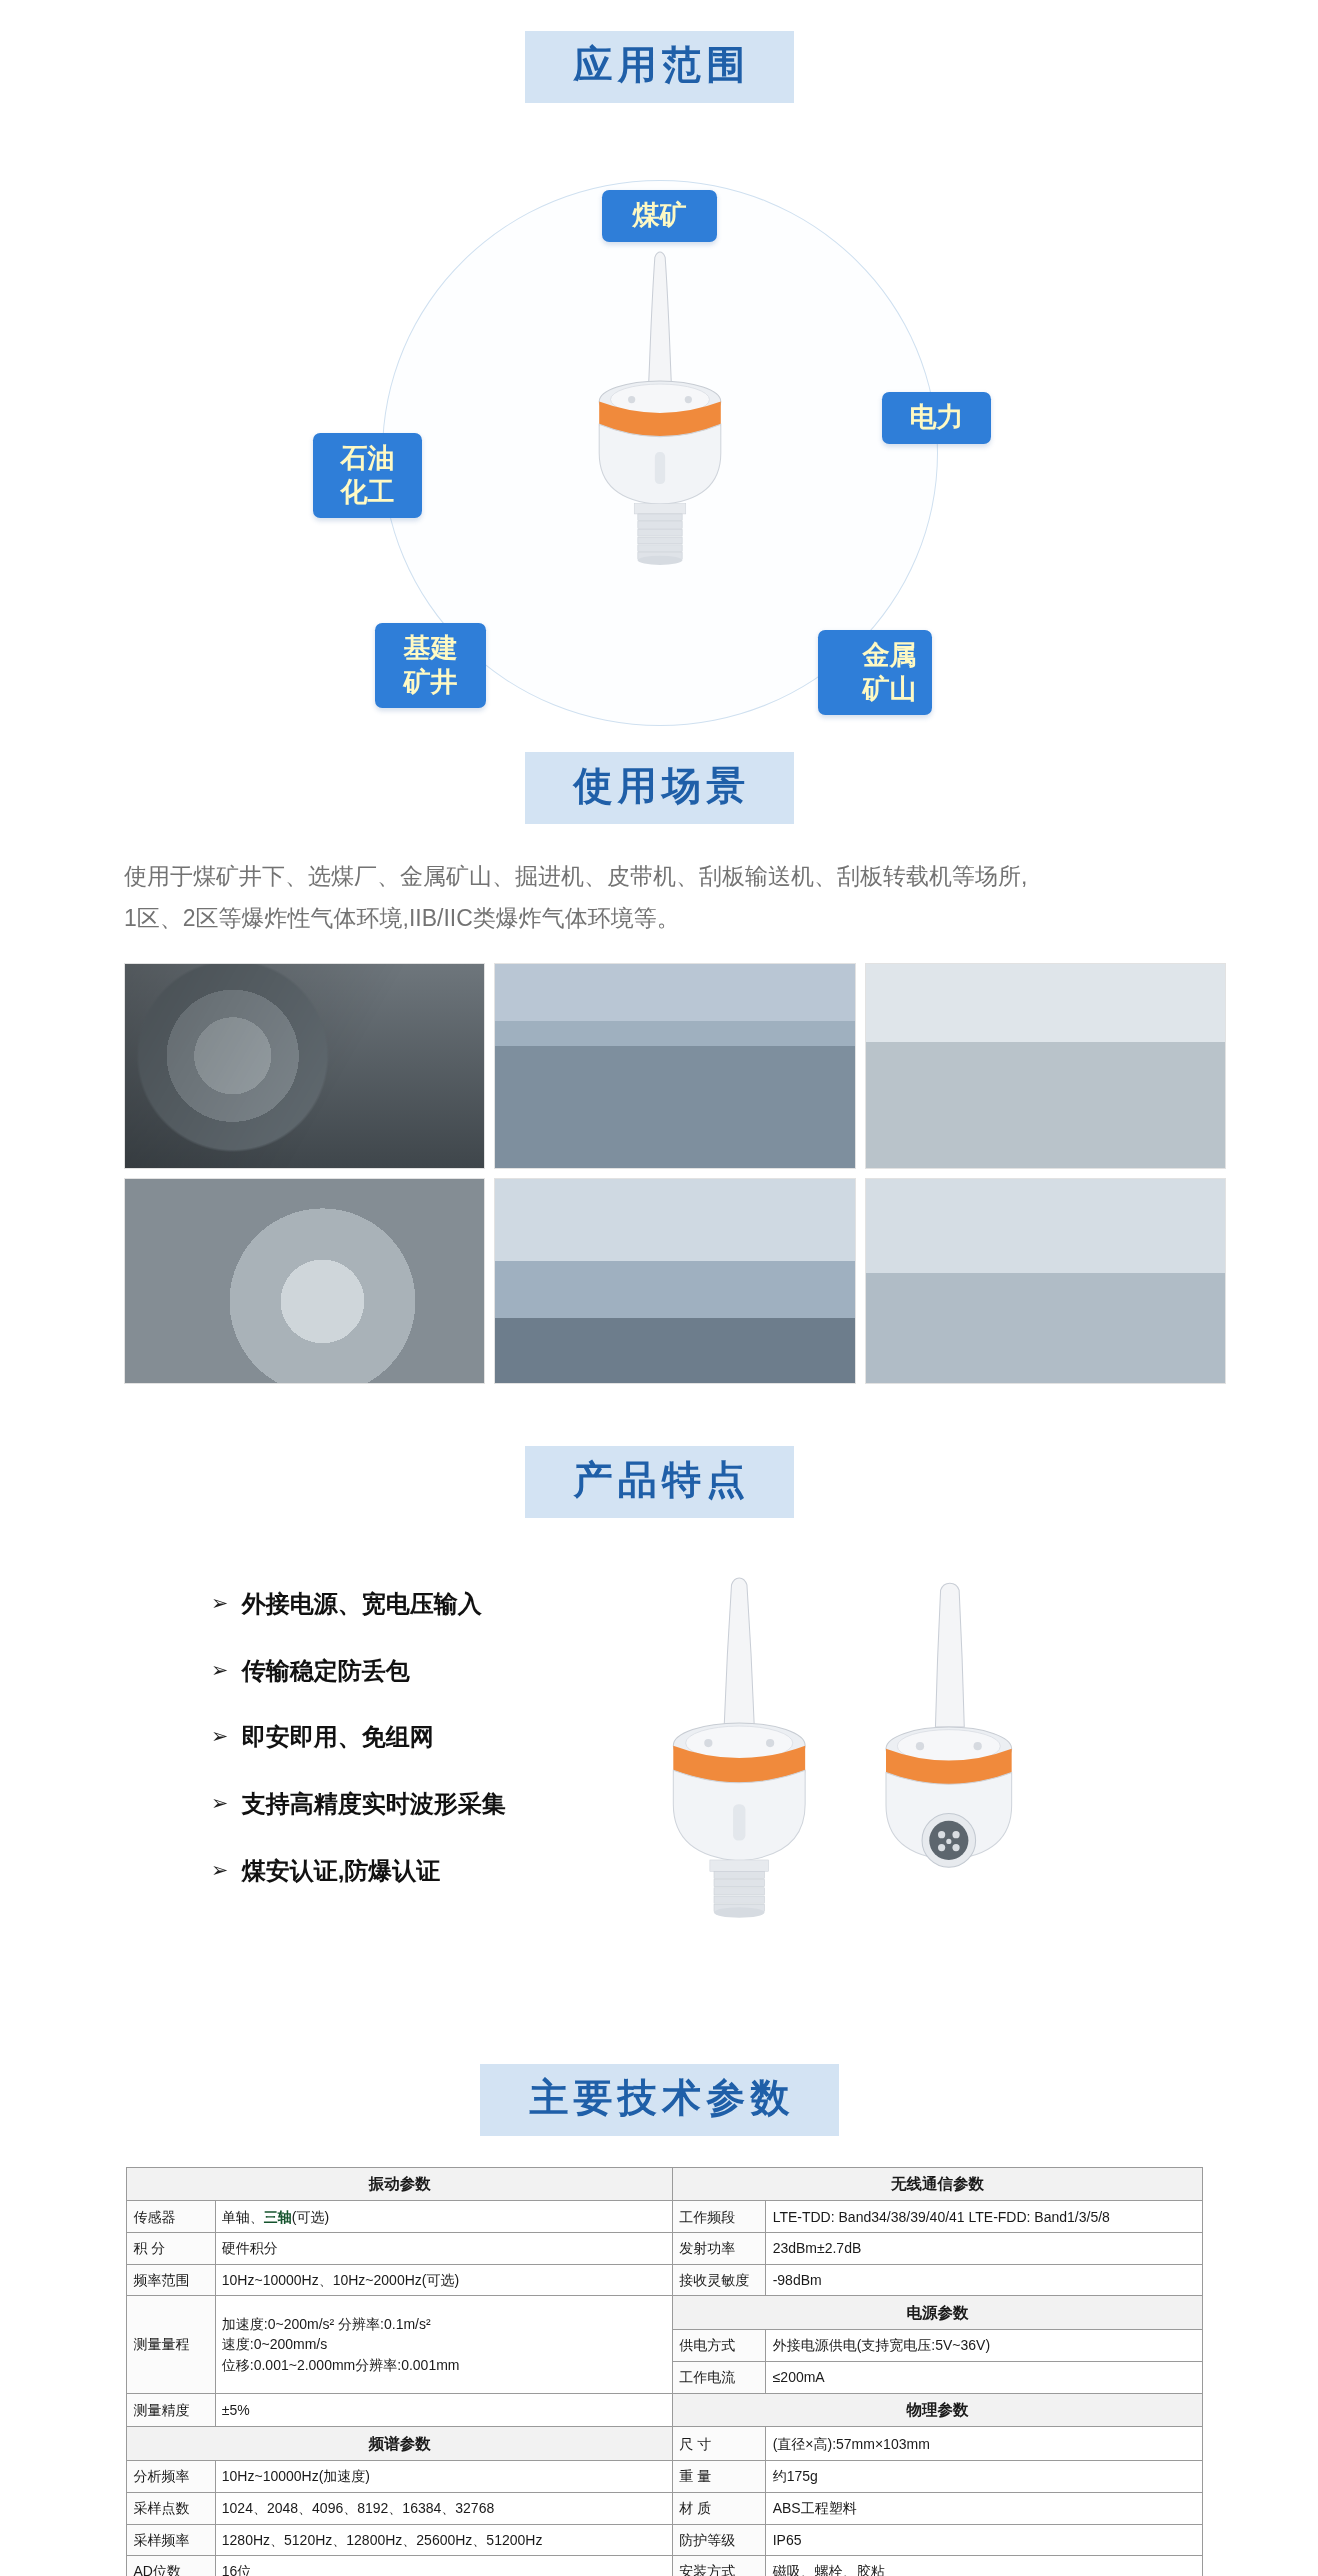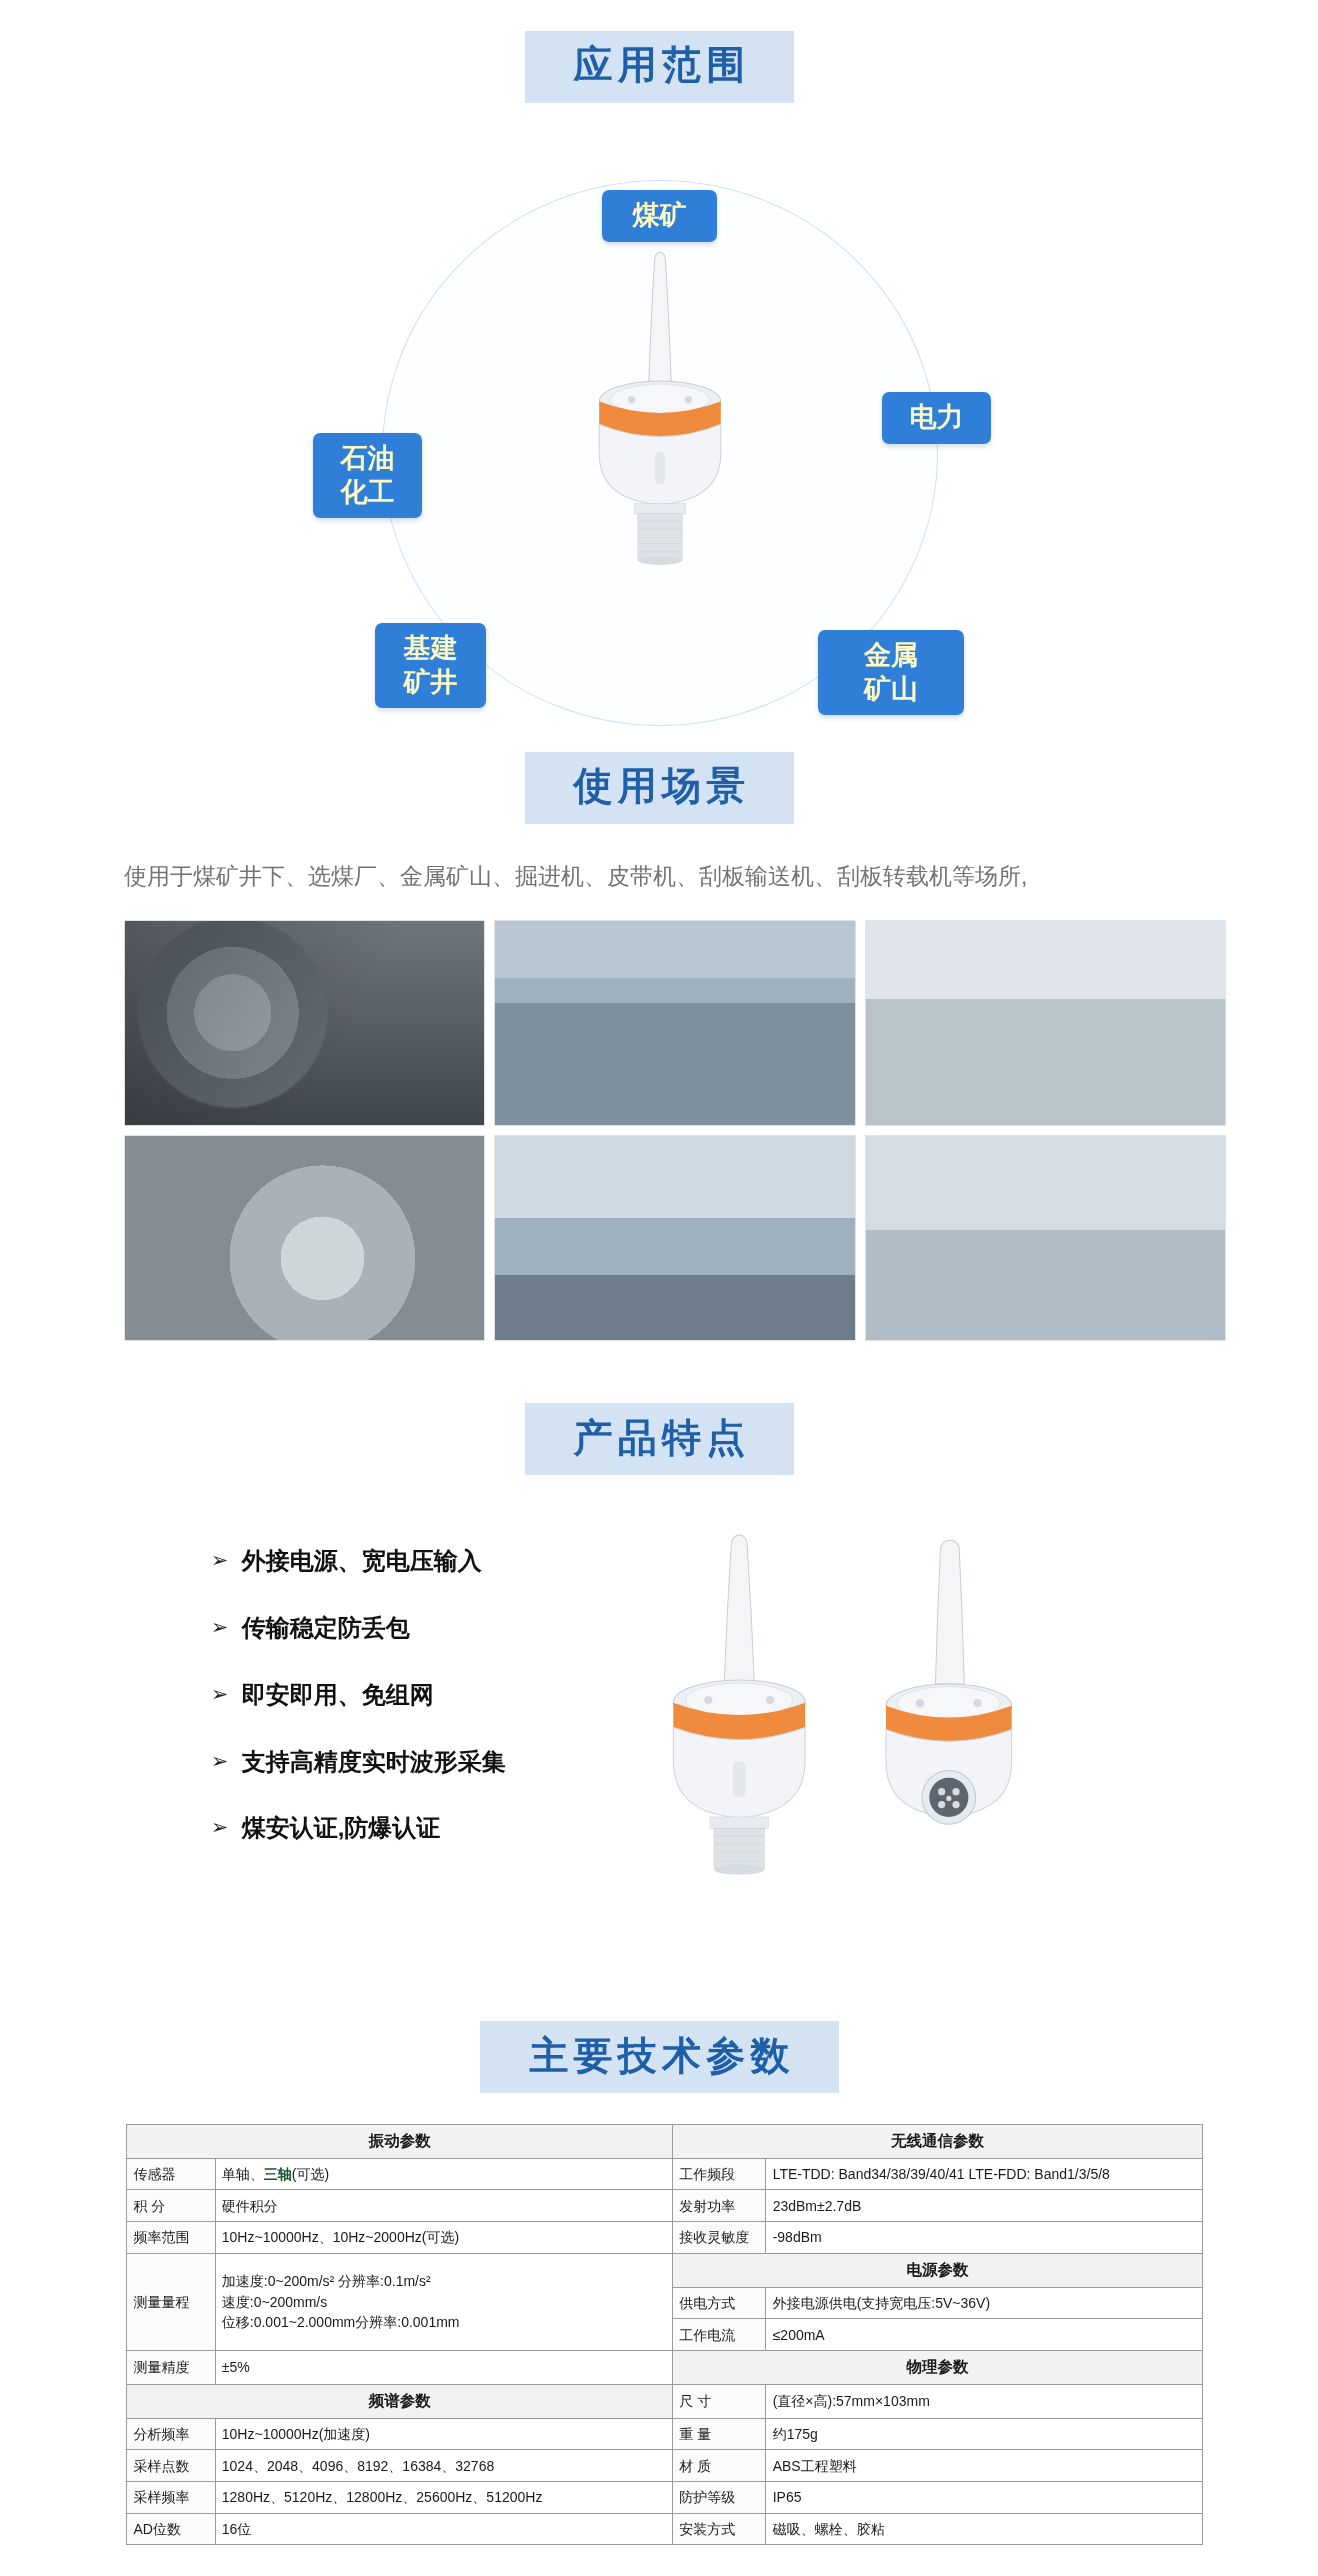--- a/index.html
+++ b/index.html
@@ -75,21 +75,21 @@
     border-radius: 7.2px;
     padding: 9.3px 15.5px;
     line-height: 1.24;
     white-space: pre-line;
     box-shadow: 0 2.1px 5.2px rgba(25,80,150,0.18);
   }
   .tag-coal   { left: 602px; top: 87px;  width: 115px; }
   .tag-oil    { left: 313px;  top: 282px;  width: 109px; margin-top: 48px; }
   .tag-power  { left: 882px; top: 289px;  width: 109px; }
   .tag-base   { left: 375px;  top: 520px; width: 111px; }
-  .tag-metal  { left: 818px; top: 527px; width: 146px; }
+  .tag-metal  { left: 818px; top: 527px; width: 114px; text-align: right; }
 
   .device-img {
     position: absolute;
     left: 50%;
     top: 144px;
     transform: translateX(-50%);
     width: 222px;
     height: 371px;
   }
 
@@ -263,20 +263,21 @@
     <div class="scope-tag tag-metal">金属
 矿山</div>
   </div>
 
   <div class="banner-wrap">
     <div class="banner">使用场景</div>
   </div>
 
   <div class="usage-text">
     <div>使用于煤矿井下、选煤厂、金属矿山、掘进机、皮带机、刮板输送机、刮板转载机等场所,</div>
+    <div>1区、2区等爆炸性气体环境,IIB/IIC类爆炸气体环境等。</div>
   </div>
 
   <div class="photo-grid">
     <div class="photo ph1">
       <span class="ph-label">掘进机截割部</span>
     </div>
     <div class="photo ph2">
       <span class="ph-label">皮带输送机</span>
     </div>
     <div class="photo ph3">

